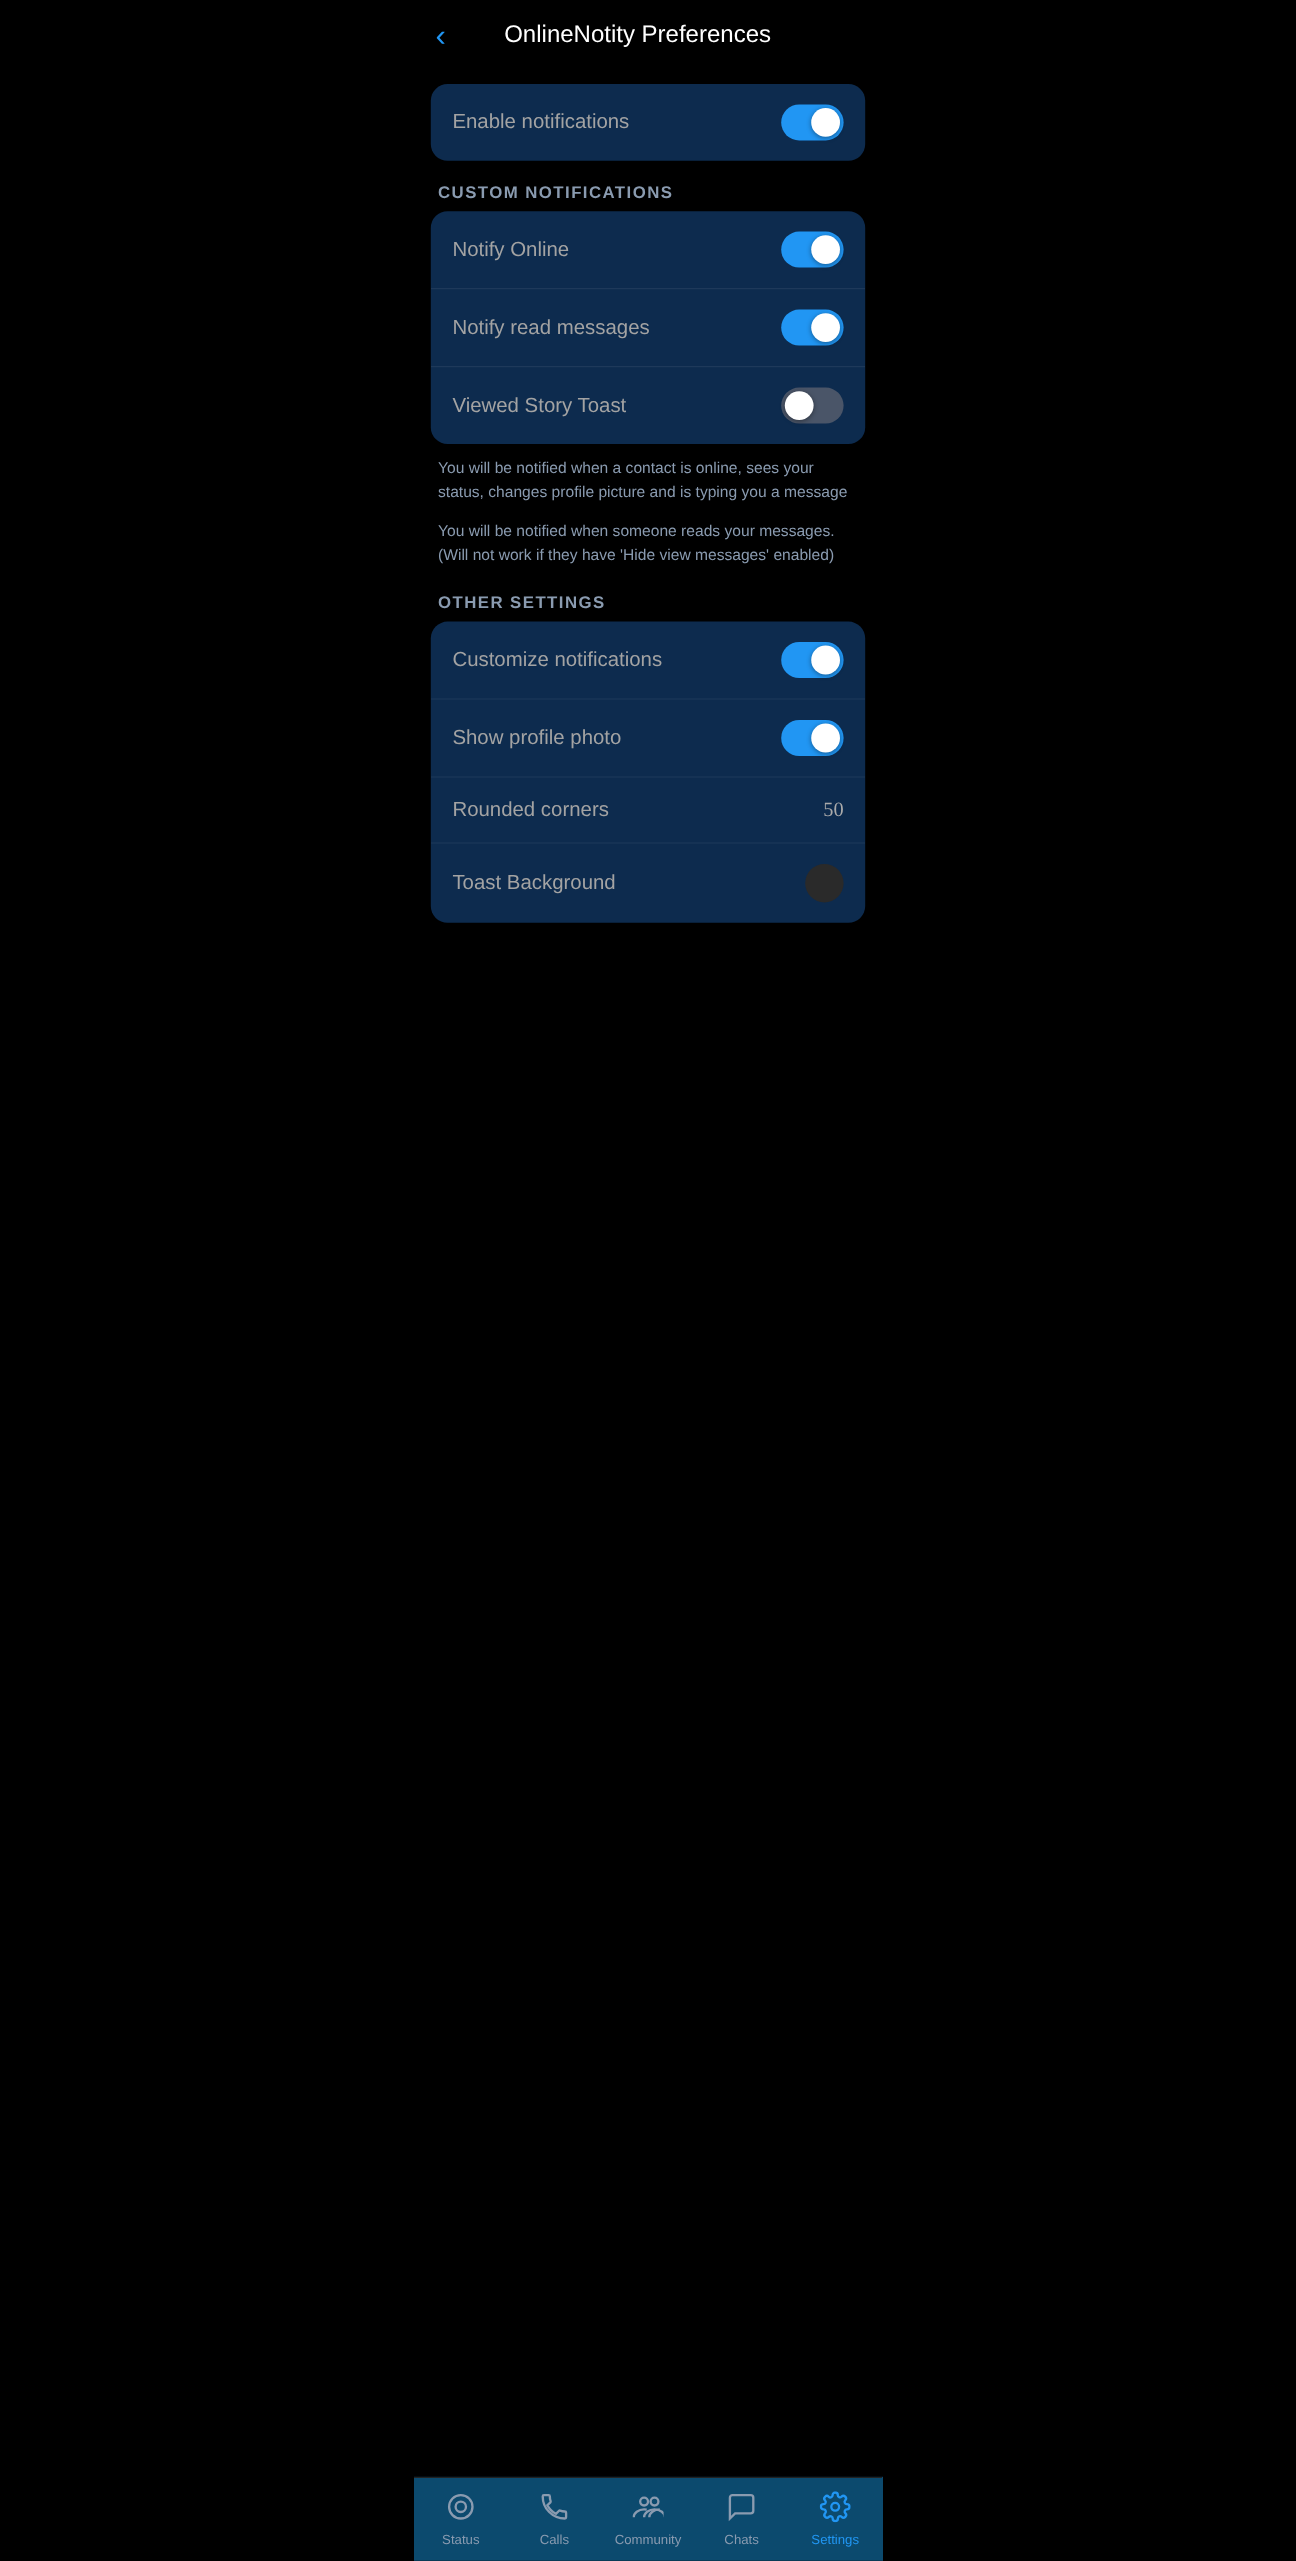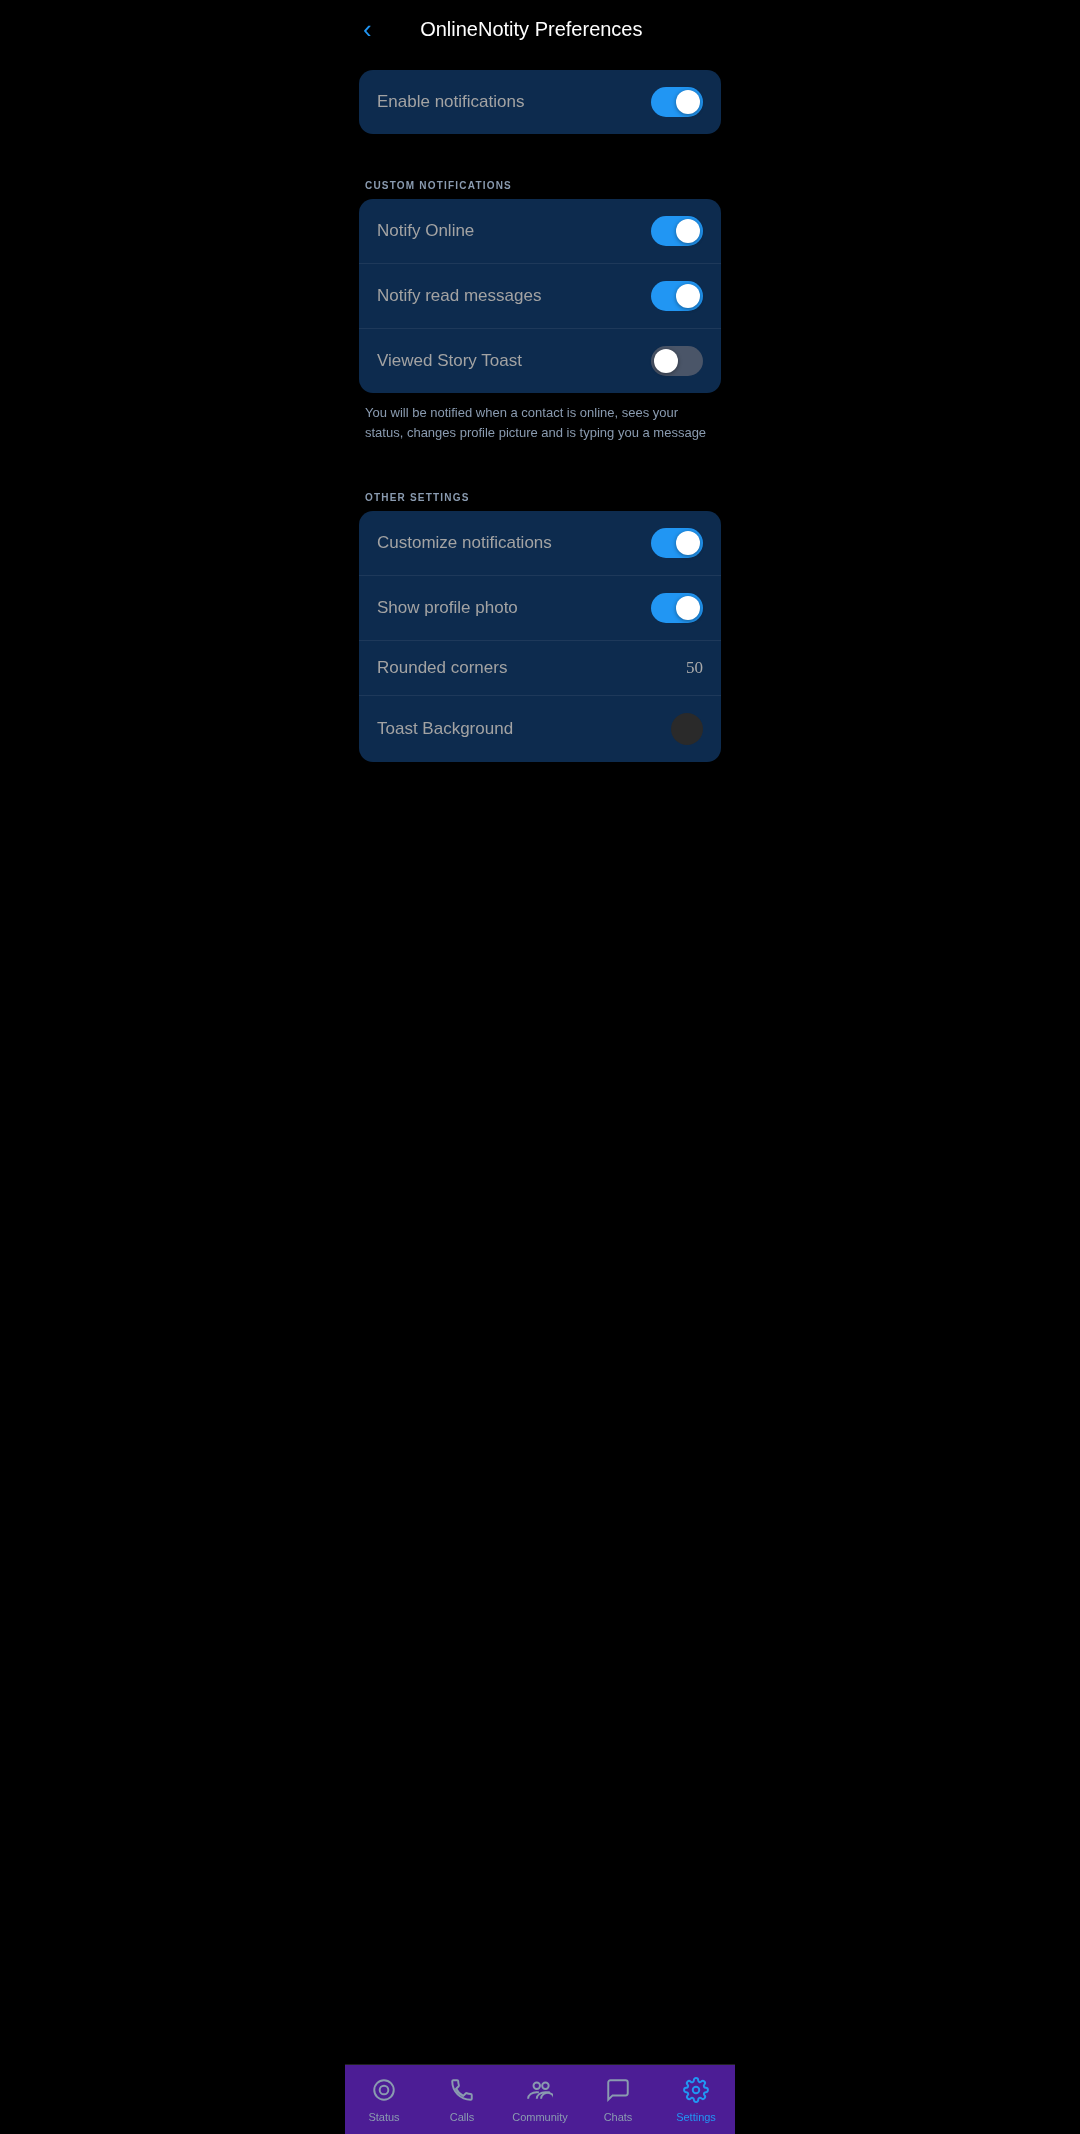--- a/index.html
+++ b/index.html
@@ -41,27 +41,26 @@
       color: #fff;
       margin-right: 36px;
     }
 
     
     .section {
       margin: 0 14px 0 14px;
     }
 
     .section-label {
-      font-size: 10px;
+      font-size: 14px;
       color: #8a9bb0;
       letter-spacing: 1.2px;
       font-weight: 600;
       padding: 18px 6px 8px 6px;
       text-transform: uppercase;
-      margin-top: 28px;
     }
 
     .card {
       background: #0d2b4e;
       border-radius: 14px;
       overflow: hidden;
     }
 
     .card-row {
       display: flex;
@@ -147,21 +146,21 @@
       flex-shrink: 0;
     }
 
     
     .bottom-nav {
       position: fixed;
       bottom: 0;
       left: 50%;
       transform: translateX(-50%);
       width: 390px;
-      background: #4c1d95;
+      background: #0c4a6e;
       border-top: 1px solid #222;
       display: flex;
       align-items: stretch;
       height: 70px;
       z-index: 100;
     }
 
     .nav-item {
       flex: 1;
       display: flex;
@@ -261,20 +260,21 @@
         <label class="toggle">
           <div class="toggle-track off">
             <div class="toggle-thumb"></div>
           </div>
         </label>
       </div>
 
 
     </div>
     <p class="desc-text">You will be notified when a contact is online, sees your status, changes profile picture and is typing you a message</p>
+    <p class="desc-text">You will be notified when someone reads your messages. (Will not work if they have 'Hide view messages' enabled)</p>
   </div>
 
   <div class="section">
     <div class="section-label">OTHER SETTINGS</div>
     <div class="card">
 
       <div class="card-row">
         <span class="row-label">Customize notifications</span>
         <label class="toggle">
           <div class="toggle-track on">

